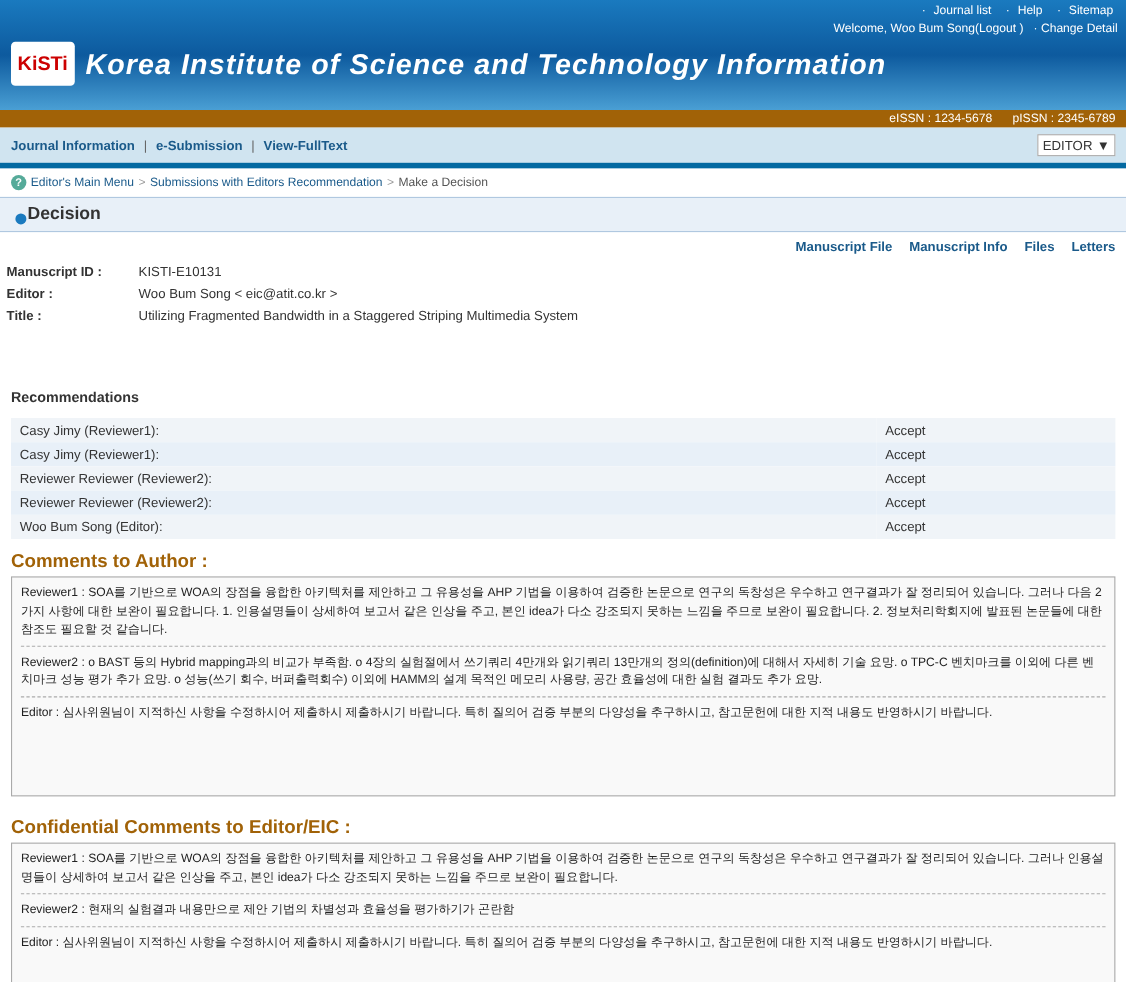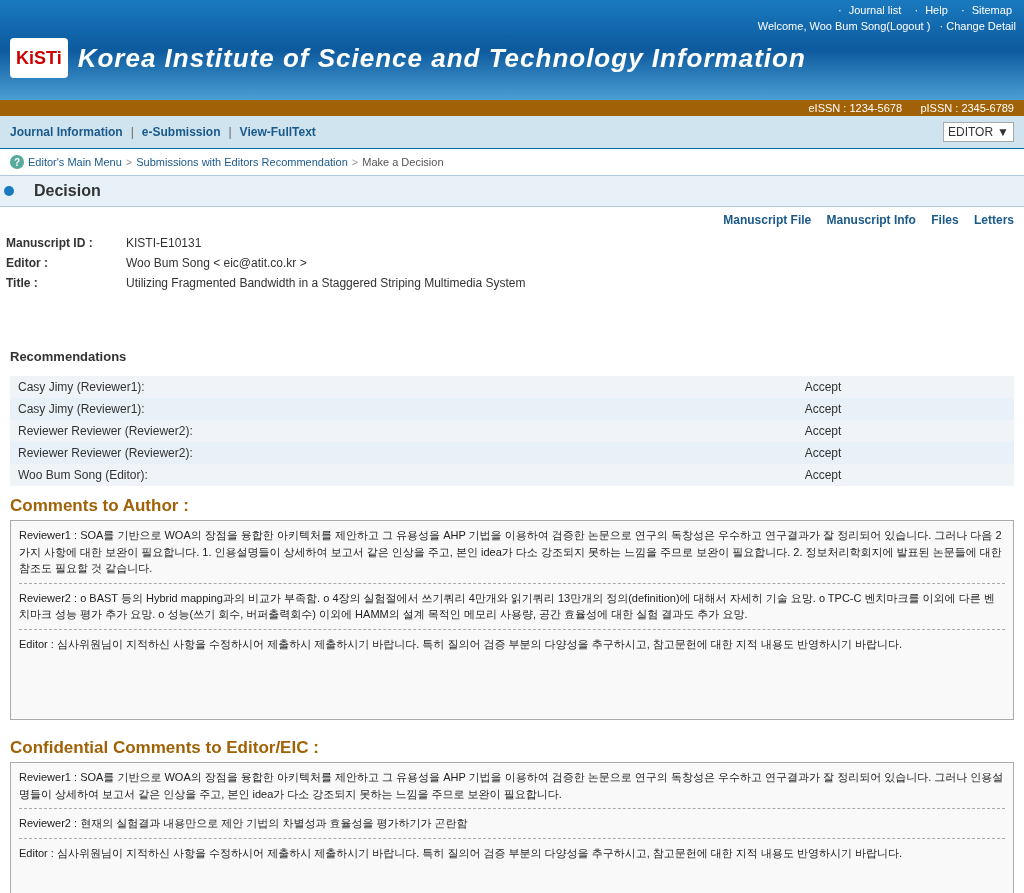--- a/index.html
+++ b/index.html
@@ -56,21 +56,21 @@
       background: #a16207;
       text-align: right;
       padding: 2px 10px;
       font-size: 11px;
       color: #fff;
     }
 
     
     .nav-bar {
       background: #d0e4f0;
-      border-bottom: 1px solid #0369a1;
+      border-bottom: 5px solid #0369a1;
       padding: 6px 10px;
       display: flex;
       align-items: center;
       justify-content: space-between;
     }
     .nav-links { display: flex; align-items: center; gap: 4px; }
     .nav-links a { color: #1a5a8a; text-decoration: none; font-size: 12px; font-weight: bold; }
     .nav-sep { color: #666; margin: 0 4px; }
     .editor-select {
       display: flex;
@@ -109,24 +109,24 @@
       align-items: center;
       justify-content: center;
       font-weight: bold;
     }
 
     
     .page-title-bar {
       background: #e8f0f8;
       border-top: 1px solid #b0c8e0;
       border-bottom: 1px solid #b0c8e0;
-      padding: 6px 4px;
-      display: flex;
-      align-items: center;
-      gap: 20px;
+      padding: 6px 14px;
+      display: flex;
+      align-items: flex-end;
+      gap: 1px;
     }
     .blue-dot {
       width: 10px; height: 10px;
       border-radius: 50%;
       background: #1a7abf;
       display: inline-block;
     }
     .page-title {
       font-size: 16px;
       font-weight: bold;

